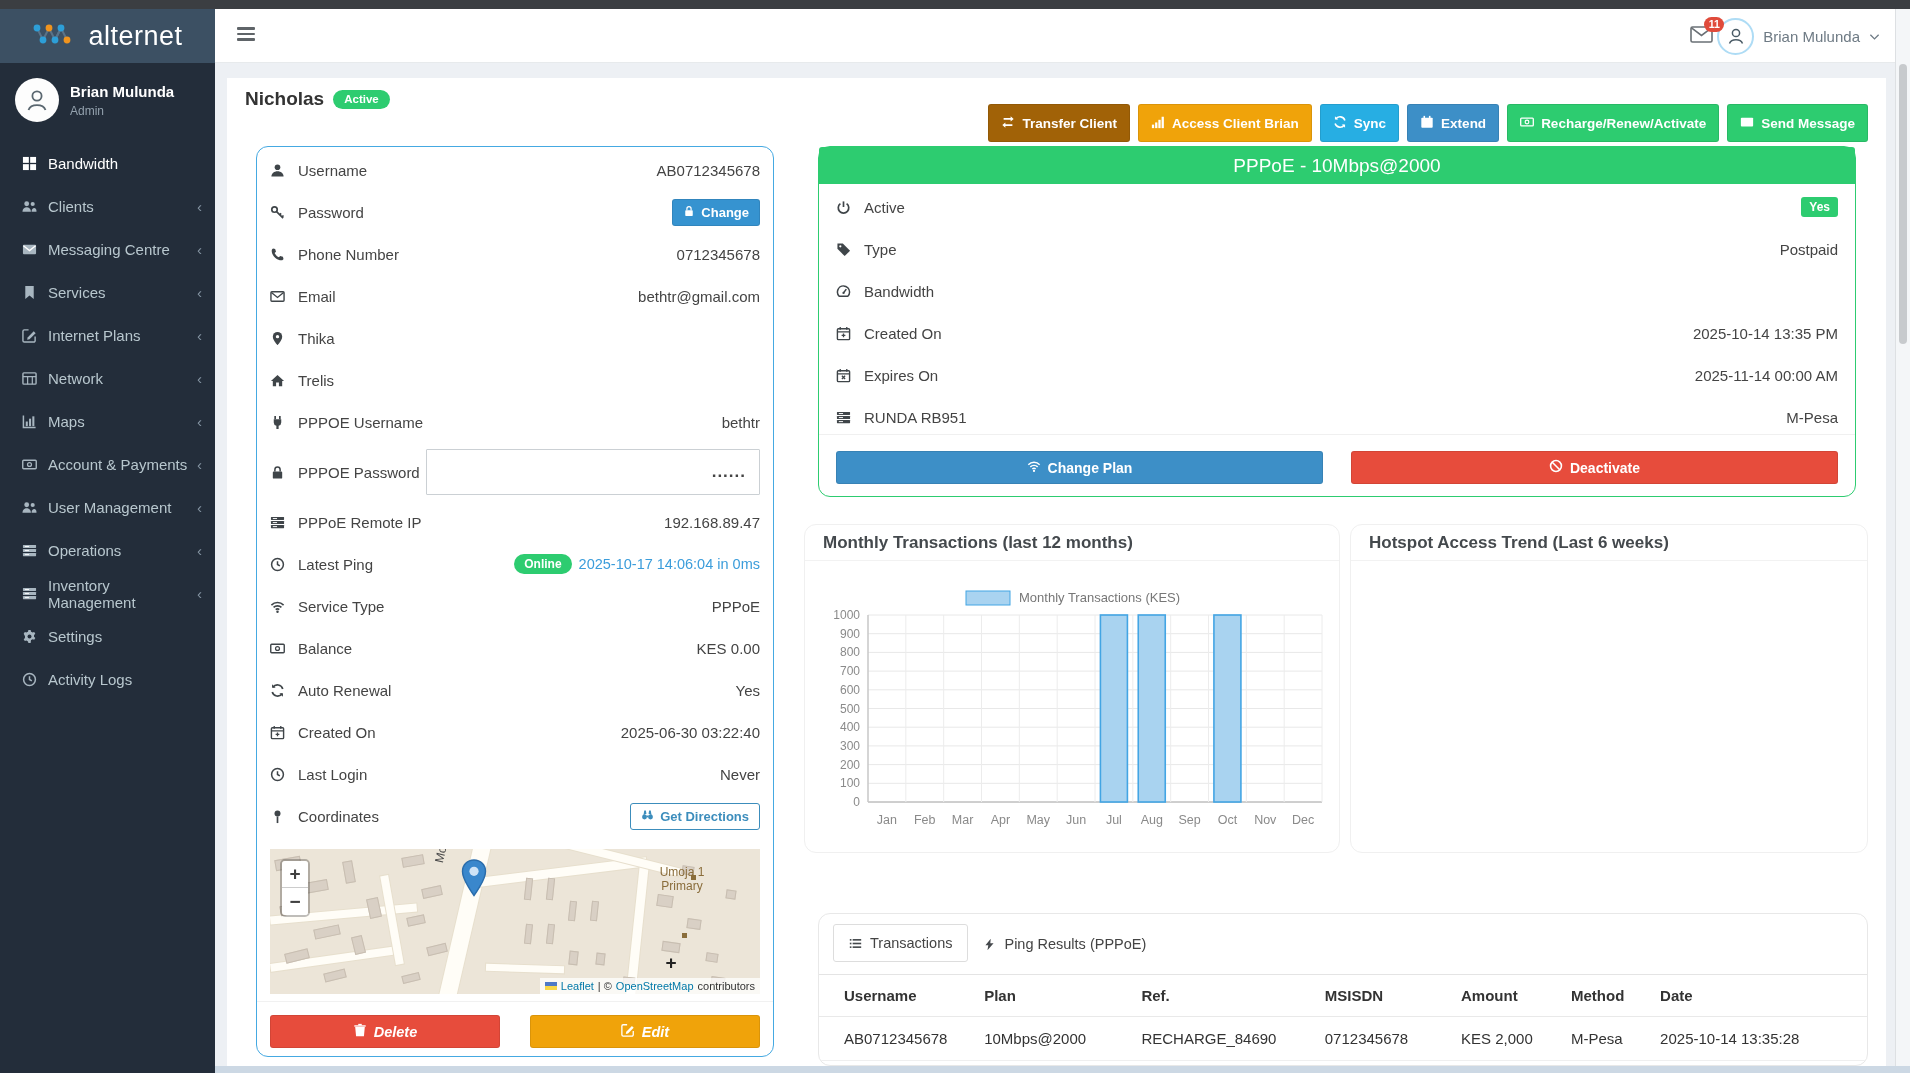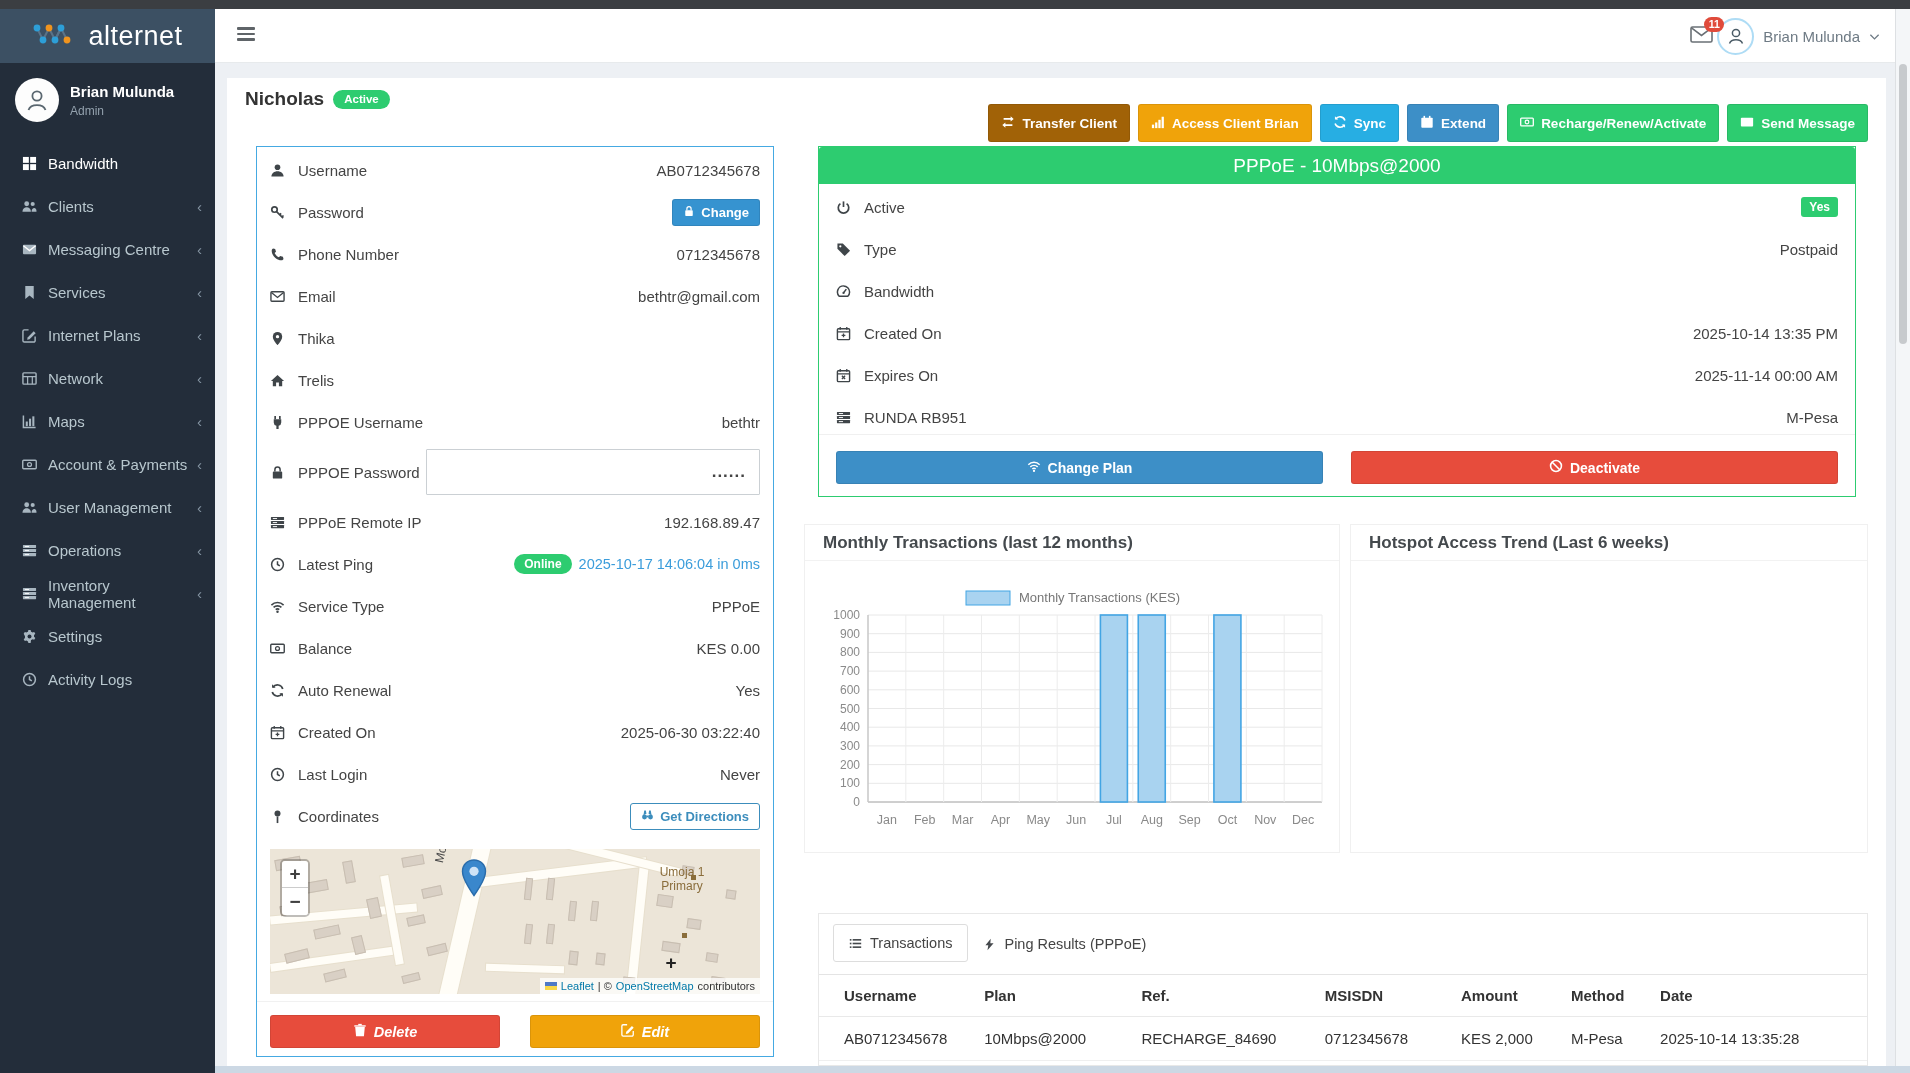--- a/index.html
+++ b/index.html
@@ -38,21 +38,21 @@
   
   .wrapper { position:absolute; left:227px; top:78px; width:1659px; bottom:7px; background:#fff; }
   .page-title { position:absolute; left:245px; top:88px; font-size:19px; font-weight:bold; color:#333; display:flex; align-items:center; gap:9px; }
   .pill { background:#2dcc70; color:#fff; font-weight:bold; border-radius:11px; }
   .title-pill { font-size:11.5px; padding:3.5px 11px; }
 
   .actions { position:absolute; top:104px; right:42px; display:flex; gap:8px; }
   .btn { display:inline-flex; align-items:center; gap:7px; border:1px solid rgba(0,0,0,.09); border-radius:3px; color:#fff; font-weight:bold; font-size:13.5px; padding:0 12px; height:38px; cursor:pointer; font-family:inherit; white-space:nowrap; }
 
   
-  .card { position:absolute; background:#fff; border-radius:0; }
+  .card { position:absolute; background:#fff; border-radius:12px; }
   .card-details { left:256px; top:146px; width:518px; height:911px; border:1px solid #45a9e2; }
   .card-plan { left:818px; top:146px; width:1038px; height:351px; border:1px solid #2dcc70; }
   .card-chart1 { left:804px; top:524px; width:536px; height:329px; border:1px solid #f0f0f0; }
   .card-chart2 { left:1350px; top:524px; width:518px; height:329px; border:1px solid #f0f0f0; }
   .card-table { left:818px; top:913px; width:1050px; height:153px; border:1px solid #e8e8e8; overflow:hidden; }
 
   
   .drows { position:absolute; left:13px; right:13px; top:2px; }
   .drow { display:flex; align-items:center; height:42px; justify-content:space-between; }
   .drow-input { height:58px; }

